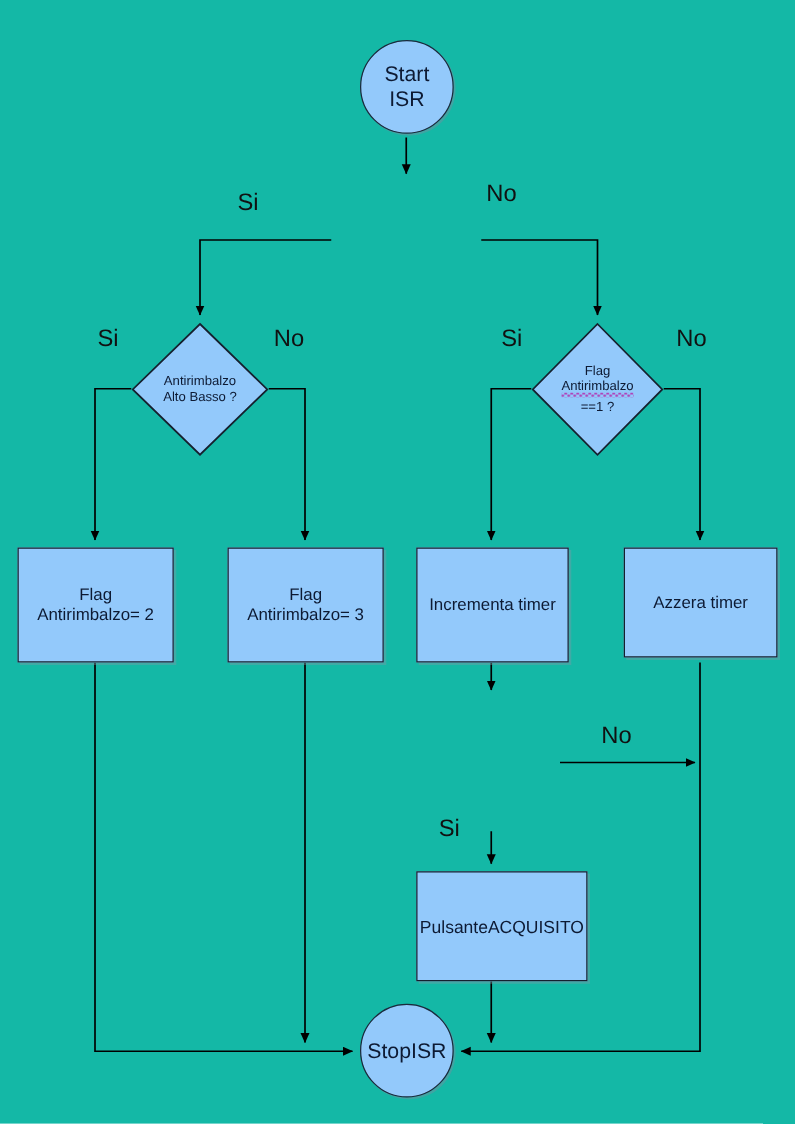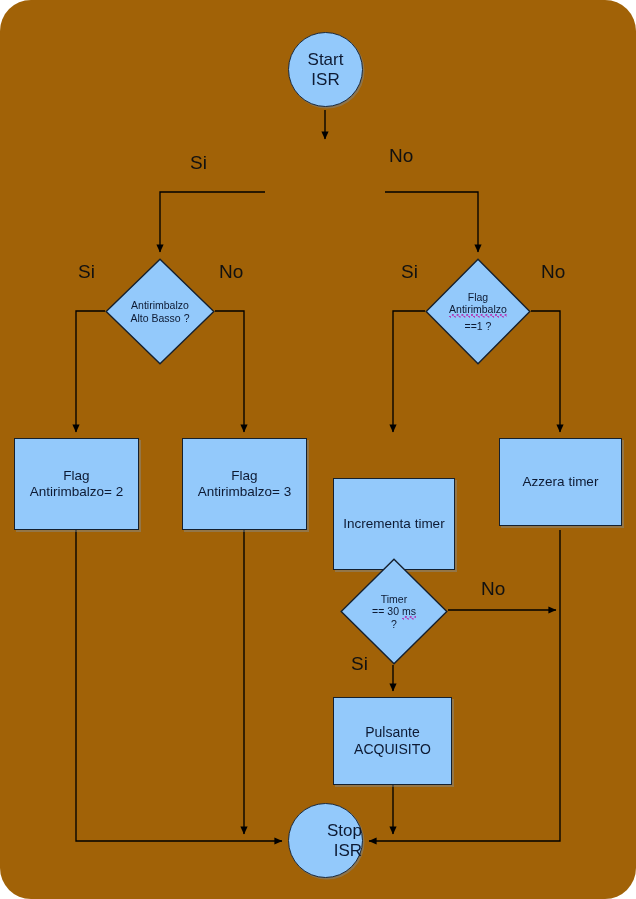--- a/index.html
+++ b/index.html
@@ -8,23 +8,22 @@
     padding: 0;
     background: #ffffff;
   }
   body {
     font-family: "Liberation Sans", sans-serif;
   }
   #canvas {
     position: relative;
     width: 636px;
     height: 899px;
-    background: #a16207;
+    background: #14b8a6;
     overflow: hidden;
-    border-radius: 31px;
   }
   svg.wires {
     position: absolute;
     left: 0;
     top: 0;
     width: 636px;
     height: 899px;
   }
   .node {
     position: absolute;
@@ -165,45 +164,35 @@
   <div class="process node" style="left:14px; top:438px; width:125px; height:92px; flex-direction:column;">
     <span>Flag</span>
     <span>Antirimbalzo= 2</span>
   </div>
 
   <div class="process node" style="left:182px; top:438px; width:125px; height:92px; flex-direction:column;">
     <span>Flag</span>
     <span>Antirimbalzo= 3</span>
   </div>
 
-  <div class="process node" style="left:333px; top:438px; width:122px; height:92px;margin-top:40px;">
+  <div class="process node" style="left:333px; top:438px; width:122px; height:92px;">
     <span>Incrementa timer</span>
   </div>
 
   <div class="process node" style="left:499px; top:438px; width:123px; height:88px;">
     <span>Azzera timer</span>
   </div>
 
-  <div class="node decision d-timer" style="left:340px; top:558px; width:108px; height:107px;">
-    <svg class="dshape" viewBox="0 0 108 107" preserveAspectRatio="none">
-      <polygon points="54,1.2 106.8,53.5 54,105.8 1.2,53.5" fill="#93c9fb" stroke="#15202e" stroke-width="1.4"></polygon>
-    </svg>
-    <span class="dlabel">
-      <span class="nowrapline">Timer</span>
-      <span class="nowrapline"><span>== 30 </span><span class="sp">ms</span></span>
-      <span class="nowrapline">?</span>
-    </span>
-  </div>
-
-  <div class="process node big" style="left:333px; top:697px; width:119px; height:88px; flex-direction:column;">
+
+  <div class="process node big" style="left:333px; top:697px; width:137px; height:88px; flex-direction:row;">
     <span>Pulsante</span>
     <span>ACQUISITO</span>
   </div>
 
-  <div class="node terminal" style="left:288px; top:803px; width:75px; height:75px; flex-direction:column;align-items:flex-end;">
+  <div class="node terminal" style="left:288px; top:803px; width:75px; height:75px; flex-direction:row;">
     <span>Stop</span>
     <span>ISR</span>
   </div>
 
   <div class="edgelabel" style="left:190px; top:152px;">Si</div>
   <div class="edgelabel" style="left:389px; top:145px;">No</div>
 
   <div class="edgelabel" style="left:78px; top:261px;">Si</div>
   <div class="edgelabel" style="left:219px; top:261px;">No</div>
 

